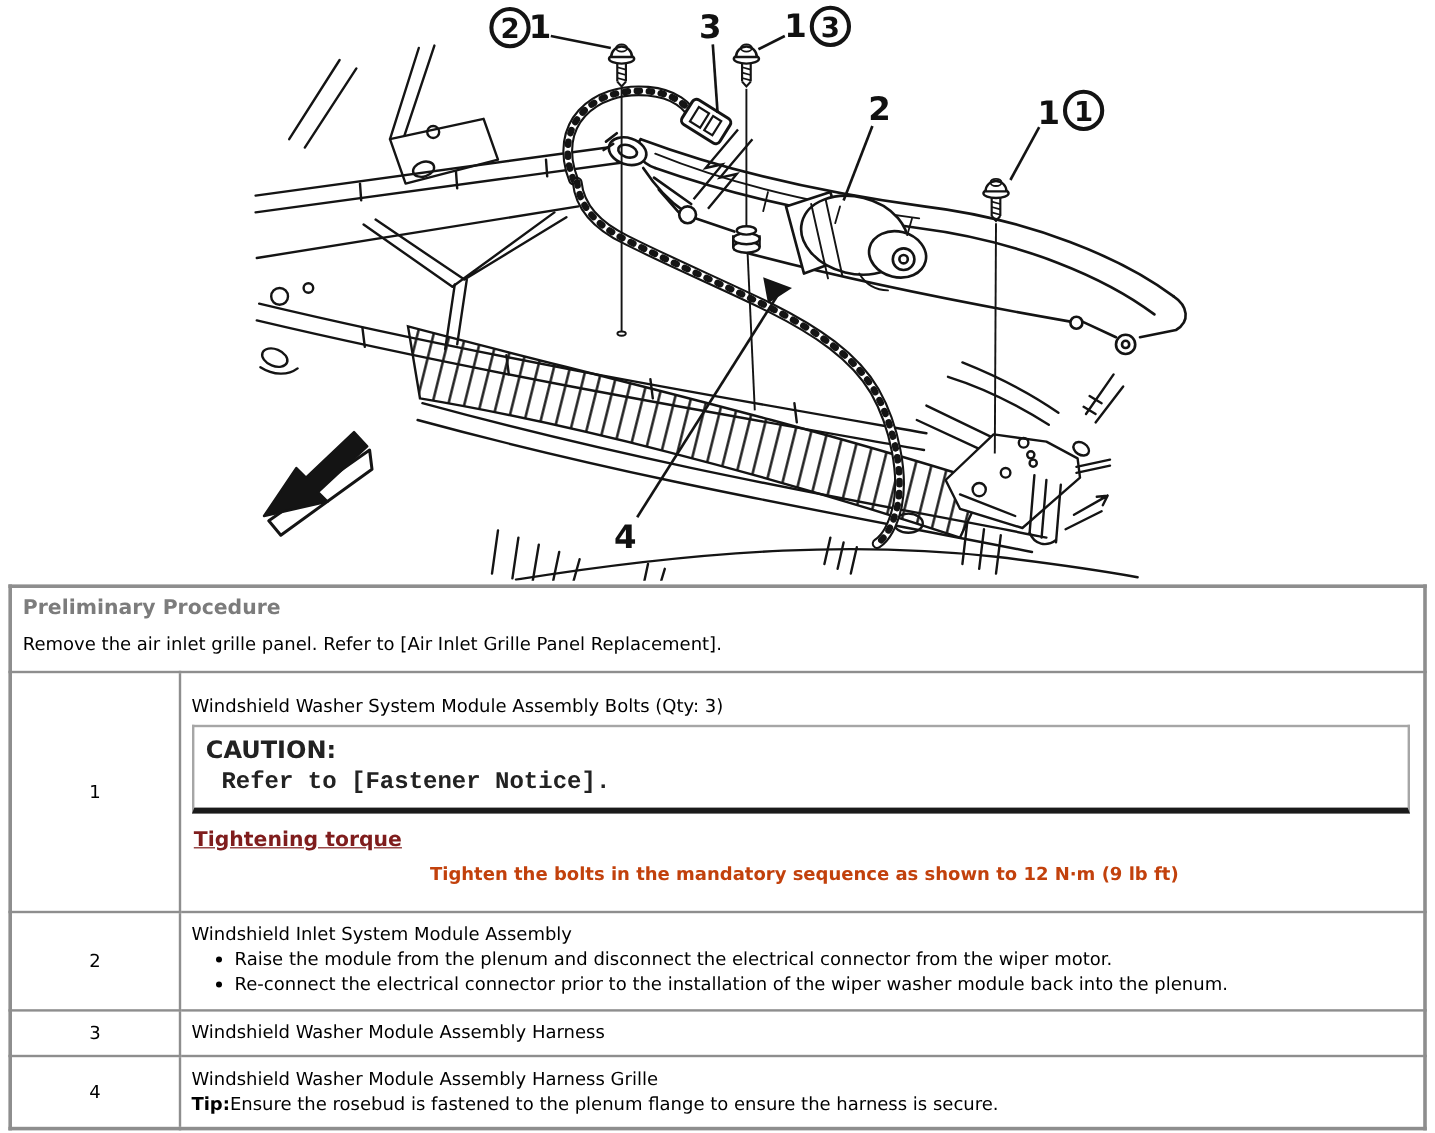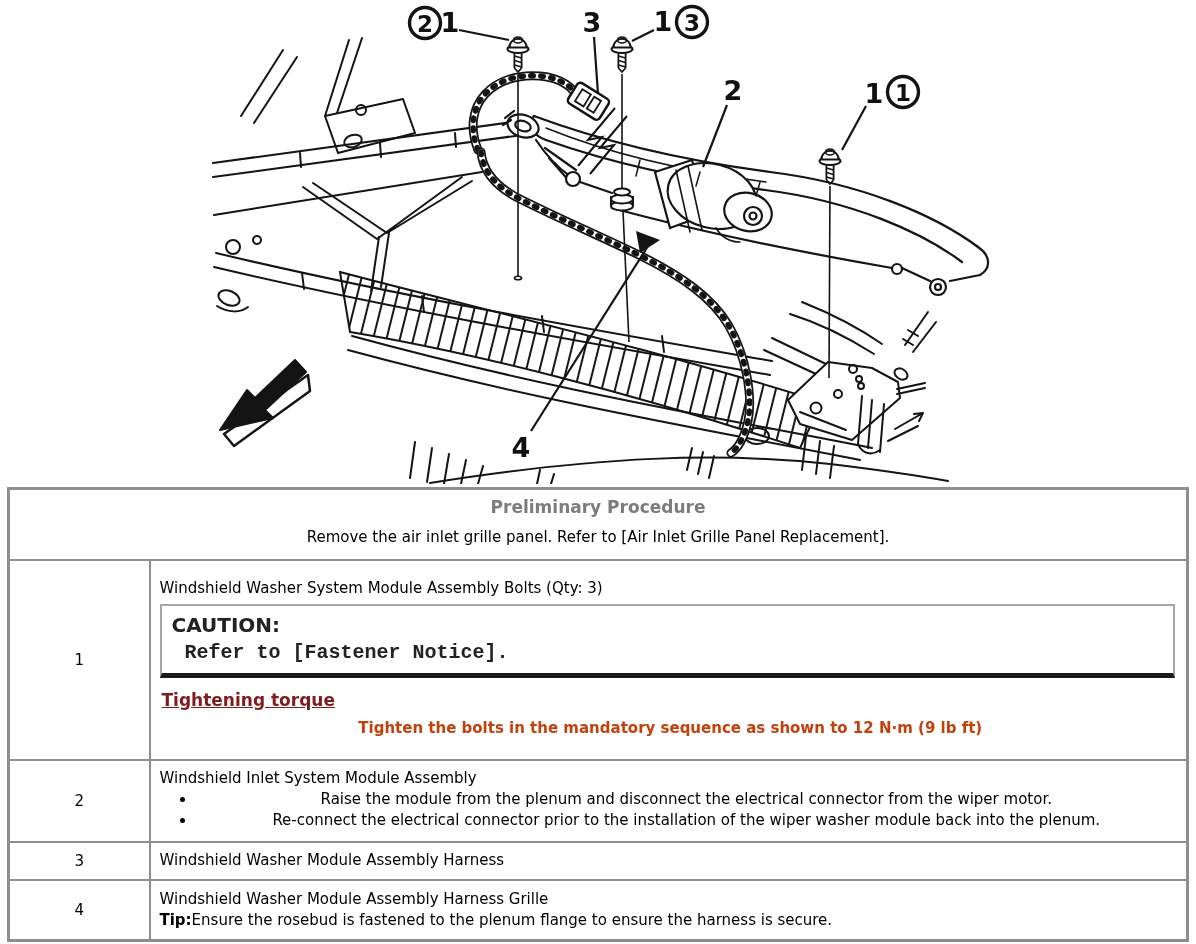--- a/index.html
+++ b/index.html
@@ -3,34 +3,34 @@
 <meta charset="utf-8">
 <style>
   html,body{margin:0;padding:0;background:#fff;}
   .page{position:relative;width:1196px;height:944px;background:#fff;overflow:hidden;
         font-family:"DejaVu Sans","Liberation Sans",sans-serif;color:#000;}
   .diagram{position:absolute;top:0;left:0;width:1196px;height:484px;}
   .tbl-wrap{position:absolute;top:487px;left:7px;width:1182px;}
   table.comp{border-collapse:collapse;width:100%;table-layout:fixed;border:3px solid #8e8e8e;background:#fff;}
   table.comp th,table.comp td{border:2px solid #8e8e8e;vertical-align:middle;}
   th.hdr{font-size:15px;font-weight:bold;text-align:center;padding:5px 0;color:#000;}
-  td.prelim{padding:5px 9px 10px;vertical-align:top;text-align:center;}
+  td.prelim{padding:5px 9px 10px;vertical-align:top;}
   .prelim-title{font-size:17px;font-weight:bold;color:#7c7c7c;margin:2px 0 10px;}
   .body-text{font-size:15px;line-height:1.45;color:#000;}
   .ref-link{font-weight:normal;}
   td.co{ text-align:center;font-size:15px;color:#000;}
   td.content{padding:4px 9px 6px;vertical-align:middle;}
   .line1{font-size:15px;margin:3px 0 2px;}
   .caution{margin:7px 2px 12px 0;border:2px solid #a6a6a6;border-bottom:5px solid #1a1a1a;
            padding:7px 10px 9px;font-size:20px;font-weight:bold;color:#222;}
   .caution .ref{margin-top:4px;padding-left:13px;font-family:Liberation Mono, monospace;}
   .torque-h{font-size:17px;font-weight:bold;color:#7f1d1d;text-decoration:underline;margin:10px 0 9px 2px;}
   .torque-t{font-size:15px;font-weight:bold;color:#c2410c;margin:0 0 5px 4px;text-align:center;}
   ul.bullets{margin:3px 0 4px;padding-left:36px;list-style:disc;}
-  ul.bullets li{font-size:15px;margin:3px 0;text-align:center;}
+  ul.bullets li{font-size:15px;margin:3px 0;}
   .tip b{font-weight:bold;}
   tr.r1 td{height:188px;}
   tr.r2 td{height:70px;}
   tr.r3 td{height:26px;}
   tr.r4 td{height:48px;}
   svg text{font-family:"DejaVu Sans","Liberation Sans",sans-serif;font-weight:bold;fill:#111;}
 </style>
 </head>
 <body>
 

